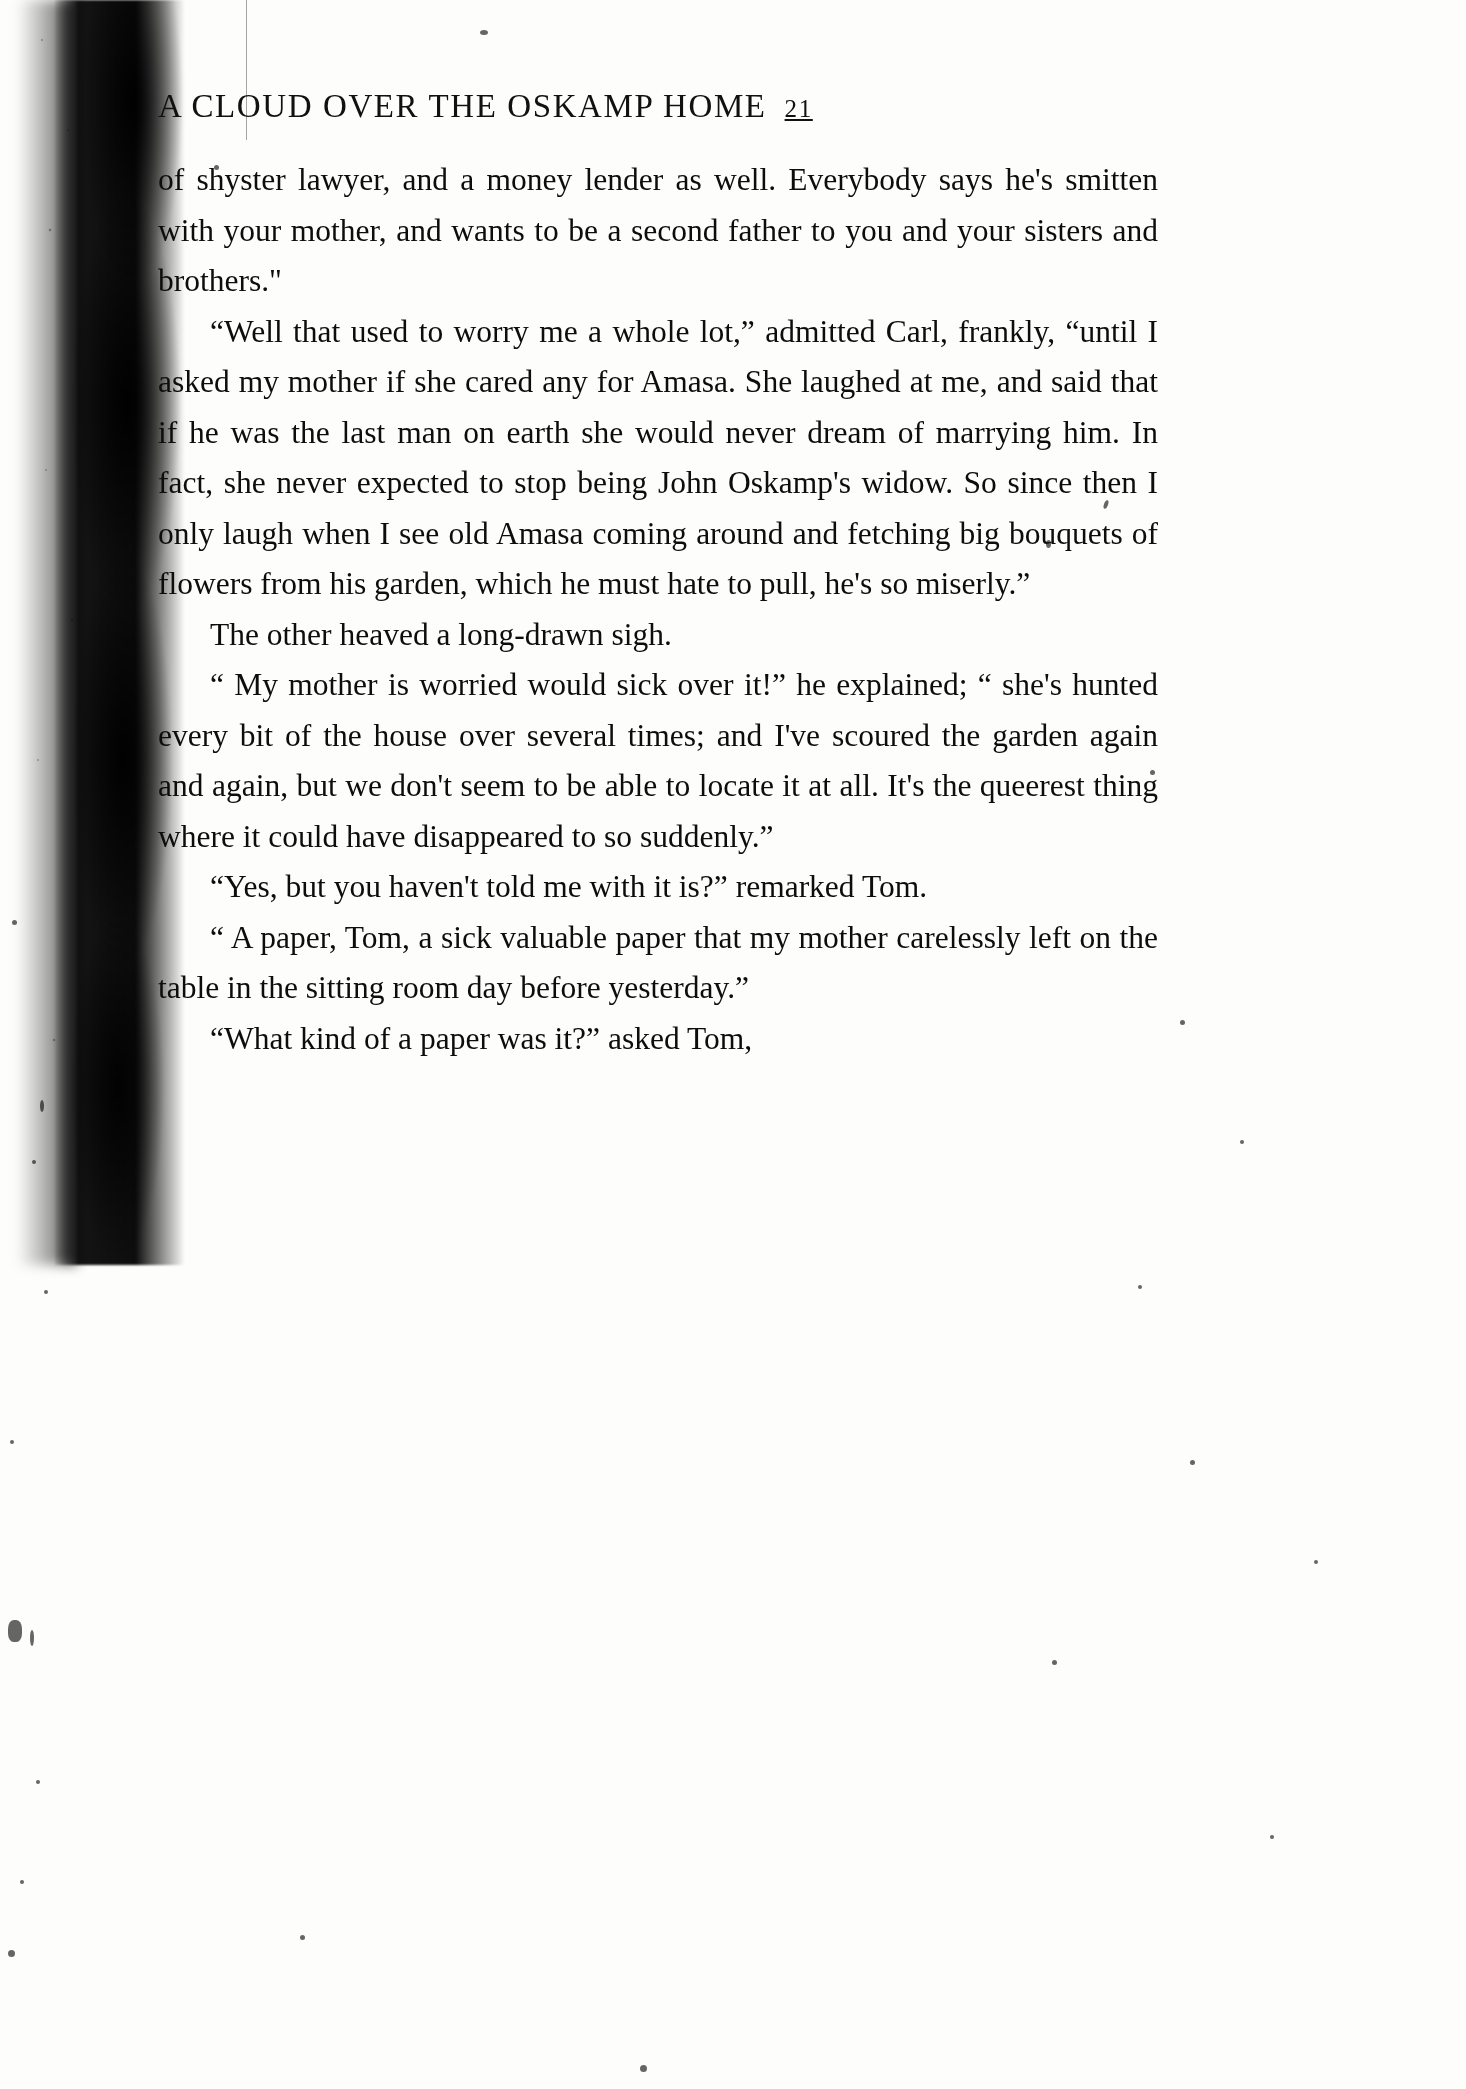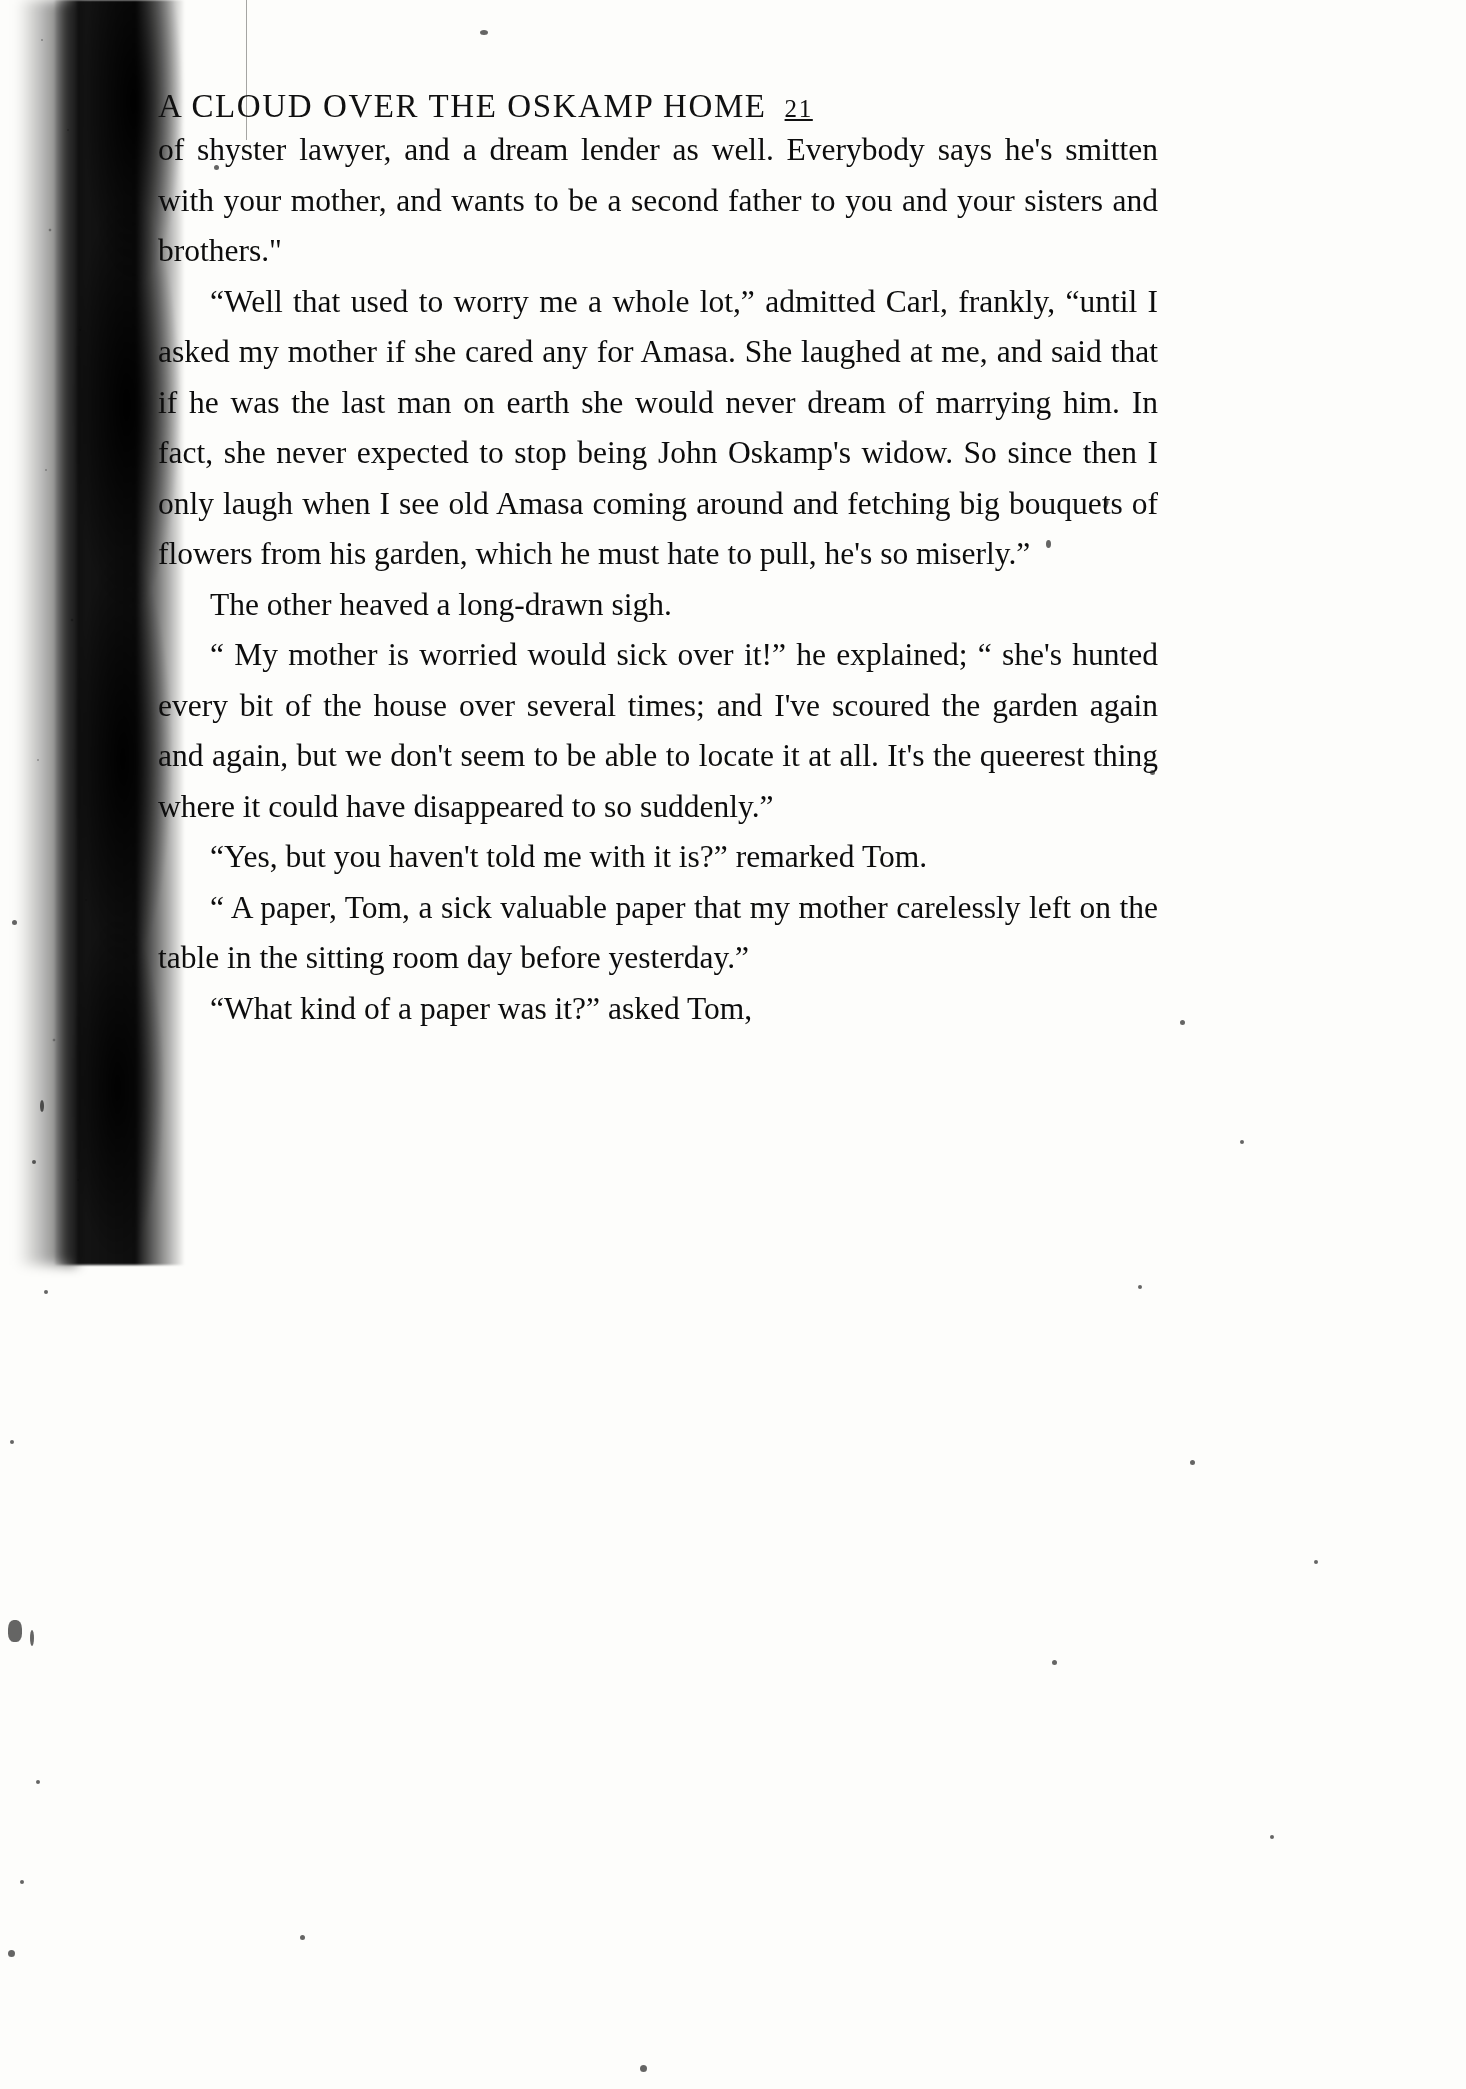--- a/index.html
+++ b/index.html
@@ -91,20 +91,21 @@
     width: 1000px;
   }
 
   .running-head {
     display: flex;
     align-items: baseline;
     font-size: 33px;
     letter-spacing: 1.6px;
     color: #111;
     white-space: nowrap;
+    margin-bottom: 30px;
   }
   .running-head .rh-title {
     font-variant: small-caps;
   }
   .running-head .rh-page {
     font-size: 25px;
     margin-left: 18px;
     text-decoration: underline;
   }
 
@@ -158,21 +159,21 @@
   <div class="speck" style="left:300px;top:1935px;width:5px;height:5px;"></div>
 
   <div class="text-column">
 
     <div class="running-head">
       <span class="rh-title">A CLOUD OVER THE OSKAMP HOME</span>
       <span class="rh-page">21</span>
     </div>
 
     <div class="body-text">
-      <p class="no-indent">of shyster lawyer, and a dream lender as well. Everybody says he's smitten with your mother, and wants to be a second father to you and your sisters and brothers."</p>
+      <p class="no-indent">of shyster lawyer, and a money lender as well. Everybody says he's smitten with your mother, and wants to be a second father to you and your sisters and brothers."</p>
       <p>“Well that used to worry me a whole lot,” admitted Carl, frankly, “until I asked my mother if she cared any for Amasa.   She laughed at me, and said that if he was the last man on earth she would never dream of marrying him.   In fact, she never expected to stop being John Oskamp's widow.   So since then I only laugh when I see old Amasa coming around and fetching big bouquets of flowers from his garden, which he must hate to pull, he's so miserly.”</p>
       <p>The other heaved a long-drawn sigh.</p>
       <p>“ My mother is worried would sick over it!” he explained; “ she's hunted every bit of the house over several times; and I've scoured the garden again and again, but we don't seem to be able to locate it at all.   It's the queerest thing where it could have disappeared to so suddenly.”</p>
       <p>“Yes, but you haven't told me with it is?” remarked Tom.</p>
       <p>“ A paper, Tom, a sick valuable paper that my mother carelessly left on the table in the sitting room day before yesterday.”</p>
       <p>“What kind of a paper was it?” asked Tom,</p>
     </div>
 
   </div>
 </div>

